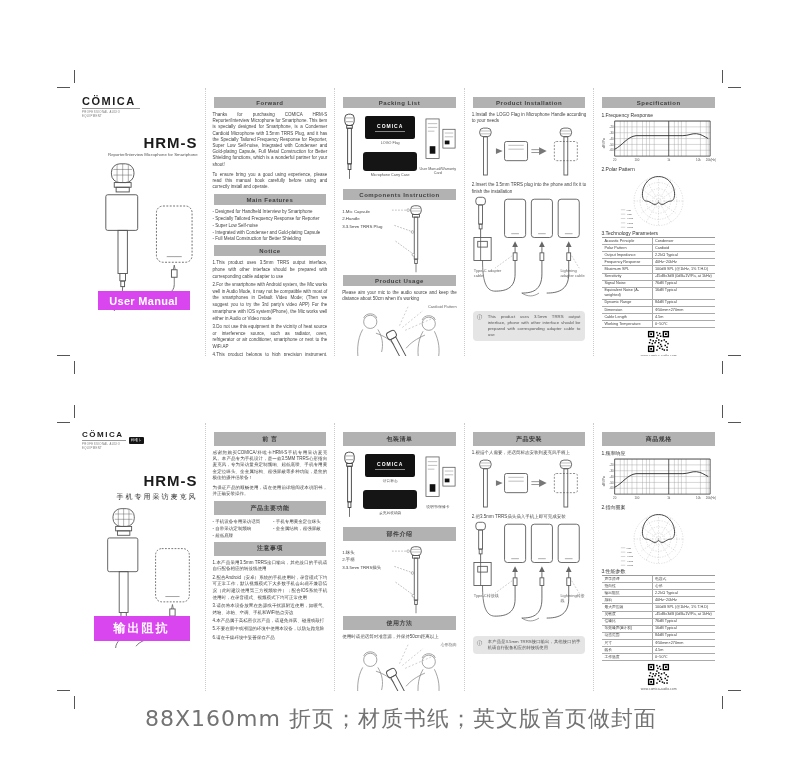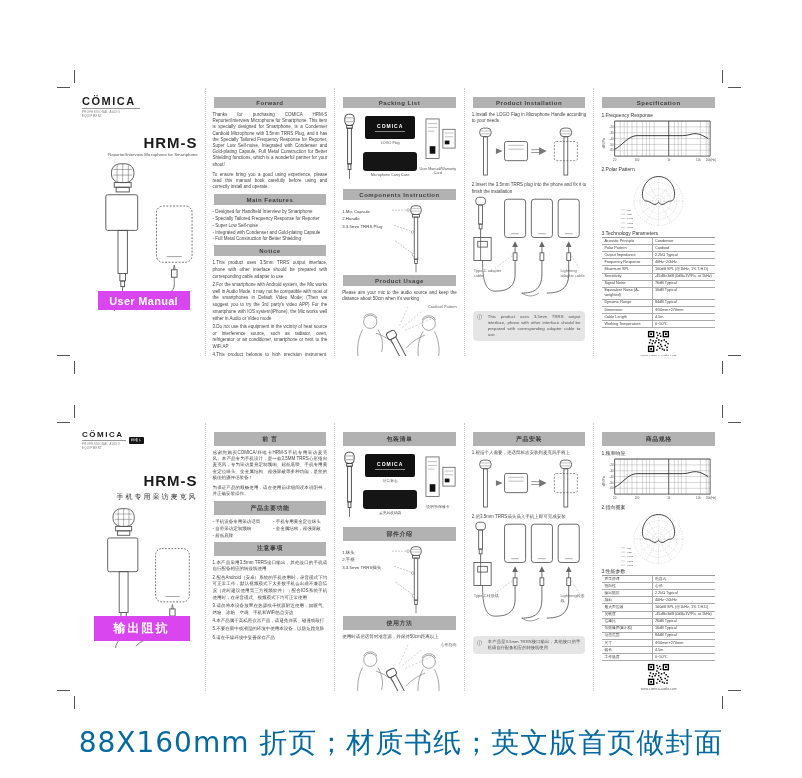--- a/index.html
+++ b/index.html
@@ -44,21 +44,21 @@
   .cap{position:absolute;font-size:3.7px;color:#555;text-align:center;line-height:1.2;}
   .lbl{position:absolute;font-size:4px;color:#666;line-height:1.2;}
   .flagbox{position:absolute;background:#111;border-radius:2px;display:flex;flex-direction:column;
            align-items:center;justify-content:center;}
   .flagbox .ft{color:#fff;font-size:5px;font-weight:bold;letter-spacing:1px;}
   .flagbox .fl{width:60%;border-top:.5px solid #888;margin-top:1.5px;}
   .casebox{position:absolute;background:#151515;border-radius:3px;}
   .complist{position:absolute;left:0;top:4px;font-size:4.4px;color:#444;line-height:1.7;}
   .cm{position:absolute;background:#555;}
   .caption{position:absolute;top:704px;left:0;width:100%;text-align:center;
-           font-size:28px;color:#0369a1;letter-spacing:1px;font-family:"DejaVu Sans",sans-serif;margin-top:20px;}
+           font-size:22px;color:#737373;letter-spacing:1px;font-family:"DejaVu Sans",sans-serif;}
   svg{display:block;}
 </style>
 </head>
 <body>
 
 <svg width="0" height="0" style="position:absolute">
 <defs>
 <symbol id="sym-cover" viewBox="0 0 118 160">
   <g fill="none" stroke="#555" stroke-width="1">
     <rect x="28" y="3" width="24" height="20" rx="9"></rect>

